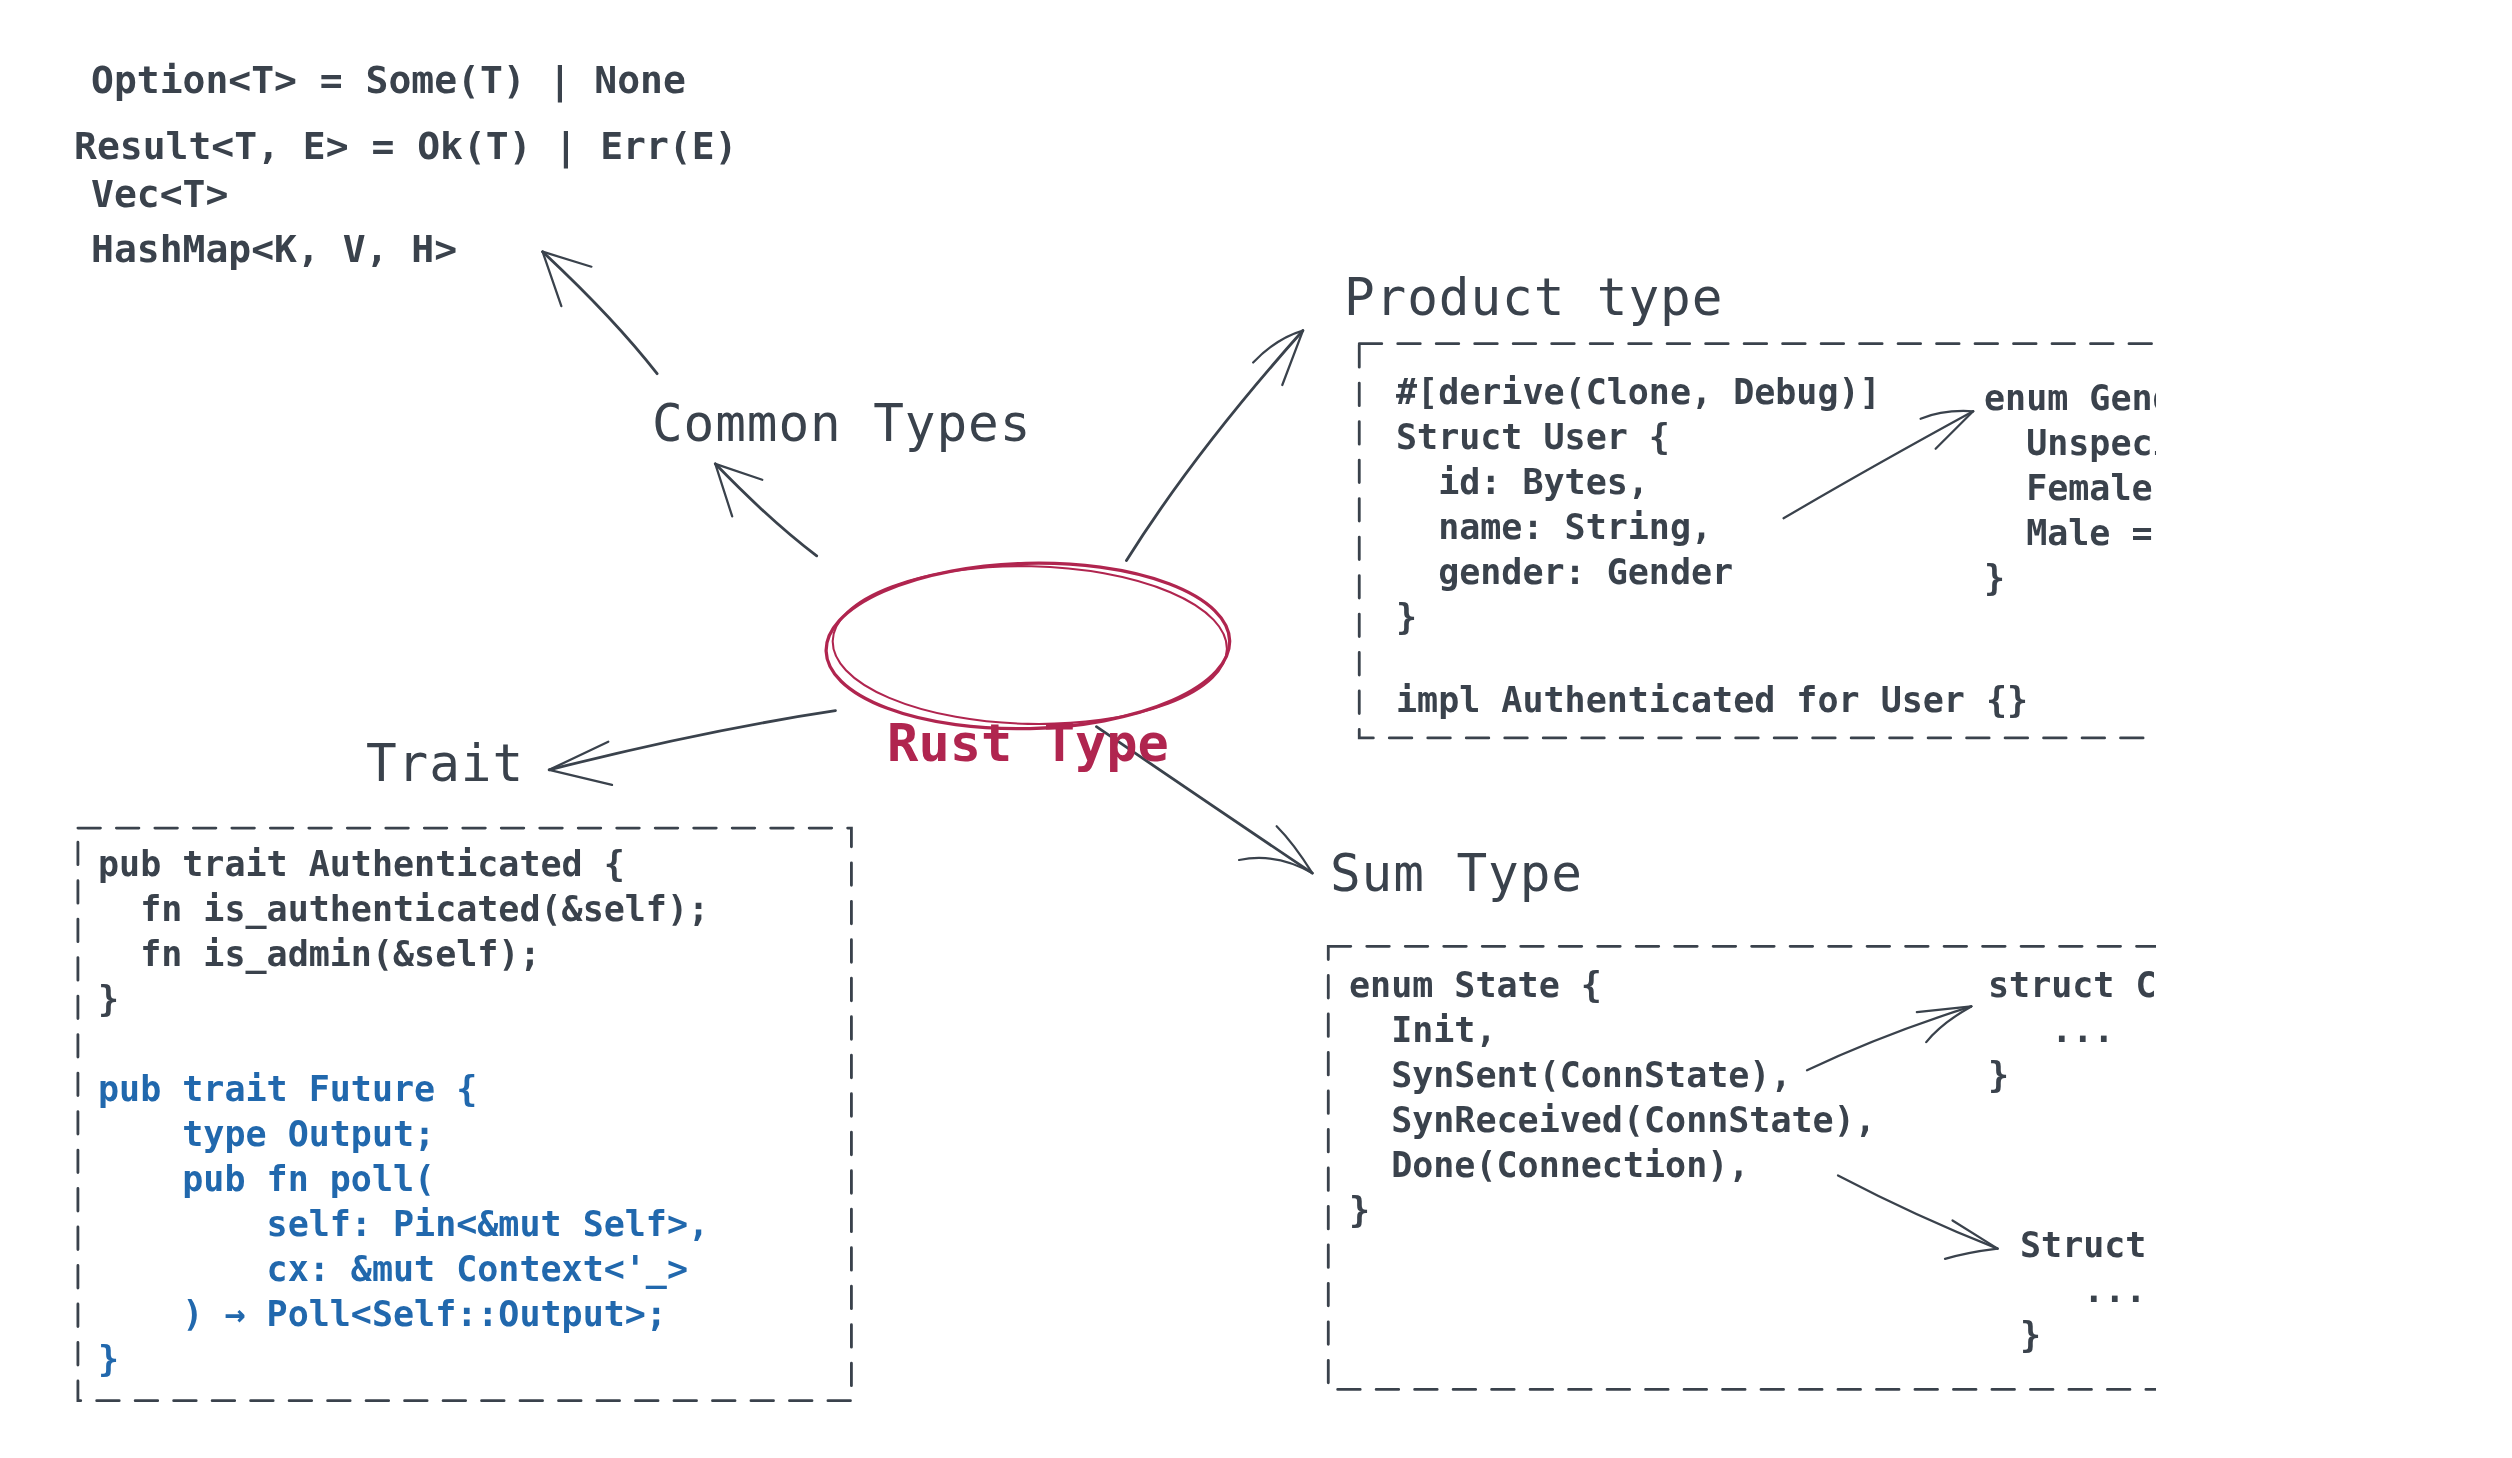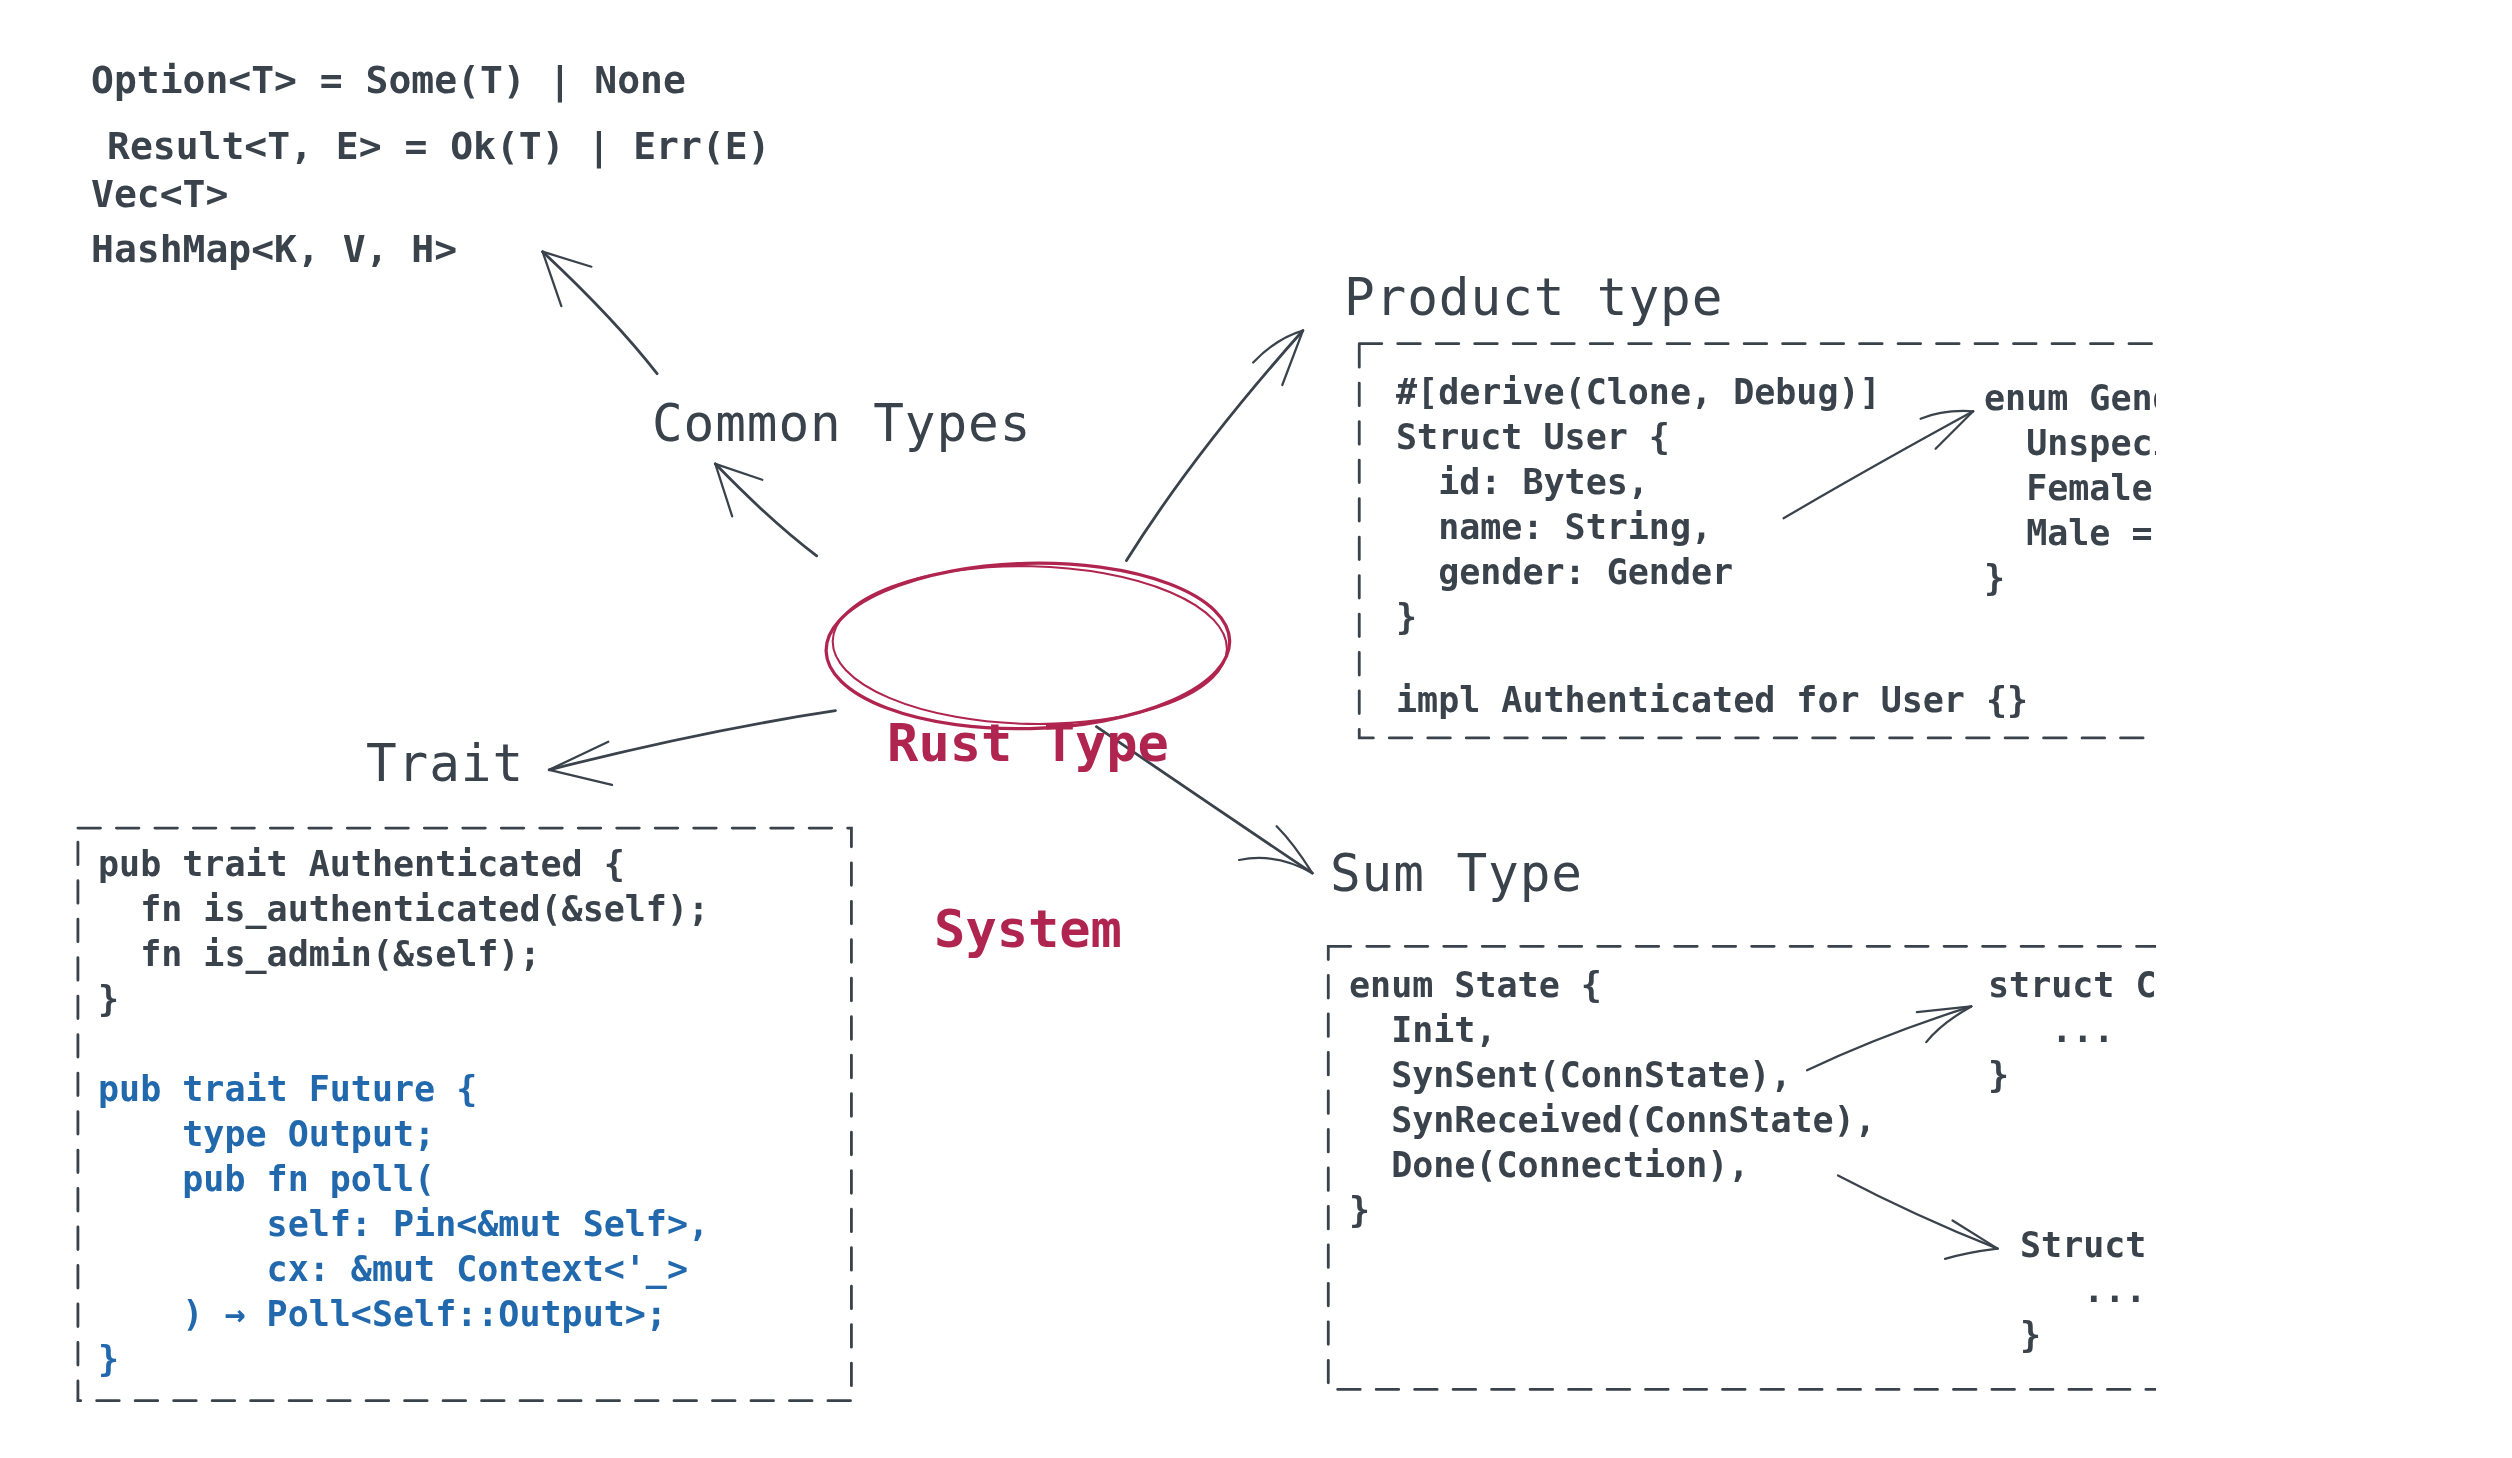--- a/index.html
+++ b/index.html
@@ -87,33 +87,32 @@
       <g stroke-width="2.4">
         <path d="M 1958 1252 Q 2042 1296 2128 1330"></path>
         <path d="M 2128 1330 L 2080 1300"></path>
         <path d="M 2128 1330 Q 2095 1334 2072 1341"></path>
       </g>
     </g>
   </svg>
 
   <div>
     <div class="abs listline" style="left:91px;top:58px">Option&lt;T&gt; = Some(T) | None</div>
-    <div class="abs listline" style="left:107px;top:124px">Result&lt;T, E&gt; = Ok(T) | Err(E)</div>
+    <div class="abs listline" style="left:74px;top:124px">Result&lt;T, E&gt; = Ok(T) | Err(E)</div>
     <div class="abs listline" style="left:91px;top:172px">Vec&lt;T&gt;</div>
     <div class="abs listline" style="left:91px;top:227px">HashMap&lt;K, V, H&gt;</div>
   </div>
 
   <div class="abs title" style="left:652px;top:394px">Common Types</div>
   <div class="abs title" style="left:1344px;top:268px">Product type</div>
   <div class="abs title" style="left:366px;top:734px">Trait</div>
   <div class="abs title" style="left:1330px;top:844px">Sum Type</div>
 
   <div class="abs center-label" style="left:826px;top:588px;width:404px">
     <div>Rust Type</div>
-    <div>System</div>
   </div>
 
   <div>
     <pre class="abs code" style="left:1396px;top:370px">#[derive(Clone, Debug)]
 Struct User {
   id: Bytes,
   name: String,
   gender: Gender
 }</pre>
     <pre class="abs code" style="left:1984px;top:376px">enum Gender {

